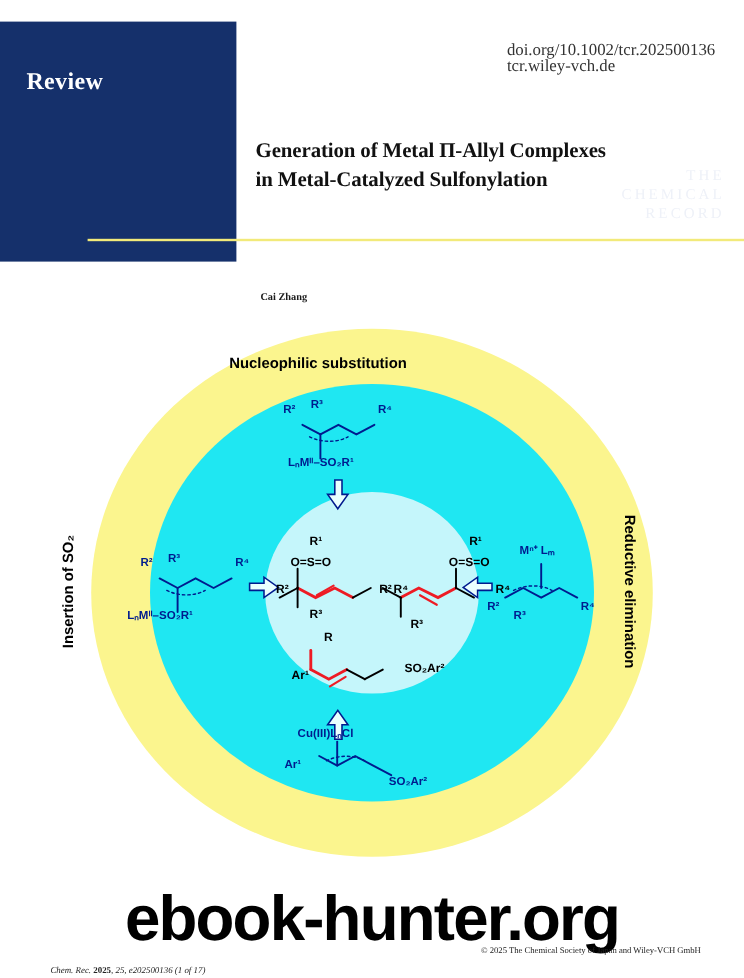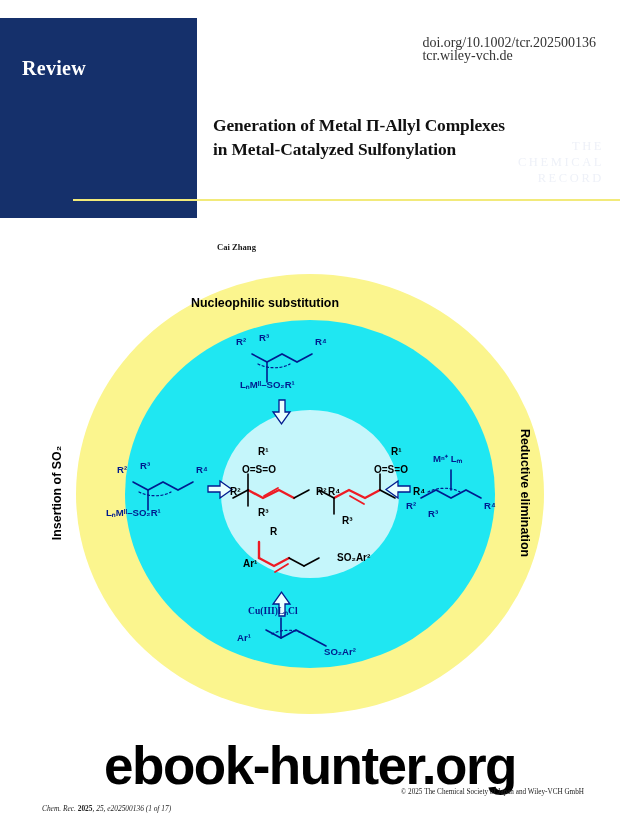--- a/index.html
+++ b/index.html
@@ -316,21 +316,21 @@
   <div class="chem" style="left:64px; top:186px;">R³</div>
   <div class="chem" style="left:120px; top:190px;">R⁴</div>
   <div class="chem" style="left:30px; top:232px;">LₙMᴵᴵ–SO₂R¹</div>
 
   <div class="chem" style="left:330px; top:226px;">R²</div>
   <div class="chem" style="left:352px; top:234px;">R³</div>
   <div class="chem" style="left:408px; top:226px;">R⁴</div>
   <div class="chem" style="left:357px; top:178px;">Mⁿ⁺ Lₘ</div>
 
   <div class="chem" style="left:161px; top:358px;">Ar¹</div>
-  <div class="chem" style="left:172px; top:330px;font-family:Liberation Serif, serif;">Cu(III)LₙCl</div>
+  <div class="chem" style="left:172px; top:330px;">Cu(III)LₙCl</div>
   <div class="chem" style="left:248px; top:372px;">SO₂Ar²</div>
 
   <div class="core-text" style="left:166px; top:172px;">R¹</div>
   <div class="core-text" style="left:150px; top:190px;">O=S=O</div>
   <div class="core-text" style="left:138px; top:212px;">R²</div>
   <div class="core-text" style="left:166px; top:233px;">R³</div>
   <div class="core-text" style="left:236px; top:212px;">R⁴</div>
 
   <div class="core-text" style="left:299px; top:172px;">R¹</div>
   <div class="core-text" style="left:282px; top:190px;">O=S=O</div>

